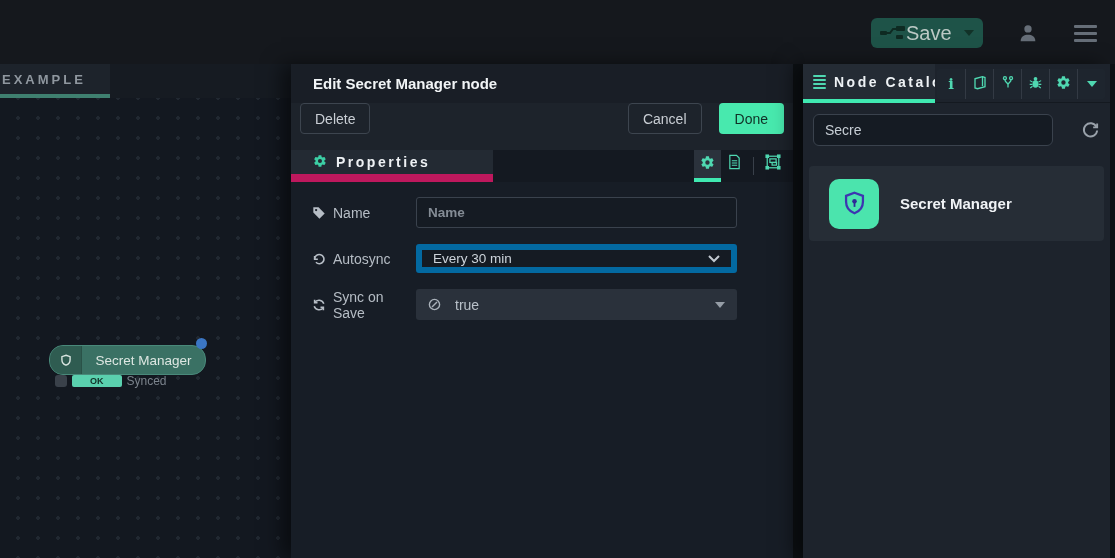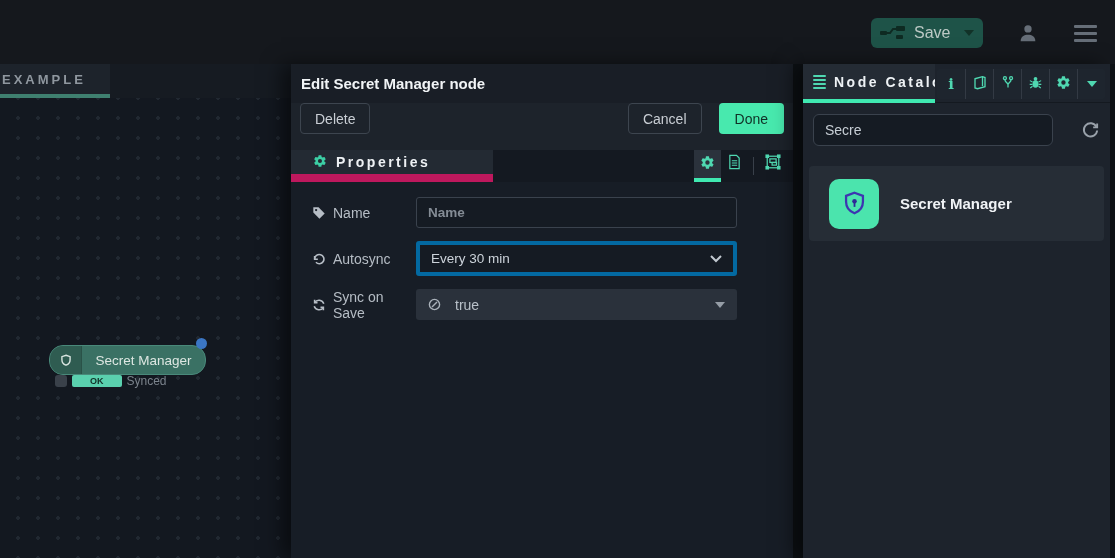--- a/index.html
+++ b/index.html
@@ -6,21 +6,21 @@
   html,body { background:#0e1216; }
   .app { position:relative; width:1115px; height:558px; overflow:hidden;
          background:#0e1216; font-family:"Liberation Sans",sans-serif; }
 
   
   .topbar { position:absolute; left:0; top:0; width:1115px; height:64px; background:#15181d; }
   .save-group { position:absolute; left:871px; top:18px; width:112px; height:30px;
                 background:#1e5348; border-radius:6px; display:flex; align-items:center;
                 padding:0 9px; cursor:pointer; }
   .save-glyph { color:#0e2a22; display:flex; }
-  .save-label { color:#bcc9c5; font-size:16px; margin-left:8px; }
+  .save-label { color:#bcc9c5; font-size:20px; }
   .save-caret { margin-left:auto; width:0; height:0; border-left:5px solid transparent;
                 border-right:5px solid transparent; border-top:6px solid #123228; }
   .avatar { position:absolute; left:1017px; top:22px; width:22px; height:22px; color:#666e78; }
   .hamburger { position:absolute; left:1074px; top:25px; width:23px; cursor:pointer; }
   .hamburger i { display:block; height:3px; background:#666e78; margin-bottom:4px; border-radius:1px; }
 
   
   .tabbar { position:absolute; left:0; top:64px; width:291px; height:34px; background:#161b22; }
   .tab-example { position:absolute; left:-20px; top:0; width:130px; height:34px;
                  background:#1d232b; border-bottom:4px solid #3f8070;
@@ -41,21 +41,21 @@
   .node-status { position:absolute; left:55px; top:276px; display:flex; align-items:center; gap:5px; }
   .status-square { width:12px; height:12px; background:#3a414a; border-radius:3px; }
   .status-ok { background:#5ad0ae; color:#123129; font-size:9px; font-weight:bold;
                padding:1px 18px; border-radius:2px; }
   .status-text { color:#7b838c; font-size:12px; }
 
   
   .edit-panel { position:absolute; left:291px; top:64px; width:502px; height:494px;
                 background:#1d232b; box-shadow:-10px 0 18px rgba(0,0,0,.5); }
   .ep-title { height:39px; background:#191e26; display:flex; align-items:center;
-              padding:0 10px; color:#f1f4f6; font-weight:bold; font-size:15px; }
+              padding:0 22px; color:#f1f4f6; font-weight:bold; font-size:15px; }
   .ep-actions { height:47px; display:flex; align-items:flex-start; padding:0 9px; background:#1d232b; }
   .btn { height:31px; border:1px solid #3d454f; border-radius:4px; background:transparent;
          color:#c9ced4; font-size:14px; font-family:inherit; cursor:pointer; padding:0 14px; }
   .btn-done { background:#48e9ae; border:none; color:#103026; font-weight:500; padding:0 16px; }
   .btn-cancel { margin-right:17px; }
   .spacer { flex:1; }
   .ep-tabs { height:32px; background:#141921; display:flex; align-items:stretch; }
   .ep-tab-active { width:202px; background:#232a33; border-bottom:8px solid #be185d;
                    display:flex; align-items:center; gap:9px; padding-left:22px;
                    color:#eef1f4; font-weight:bold; font-size:14px; letter-spacing:2.5px; cursor:pointer; }
@@ -67,21 +67,21 @@
   .v-div { width:1px; background:#39404a; margin:7px 5px; }
   .ep-form { background:#171d26; height:376px; padding-top:15px; }
   .form-row { display:flex; align-items:center; margin:0 16px 15px 21px; height:31px; }
   .row-label { display:flex; align-items:center; gap:7px; width:104px;
                color:#b6bdc5; font-size:14px; }
   .row-label svg { flex:none; }
   .text-input { width:321px; height:31px; background:#151b23; border:1px solid #3a424d;
                 border-radius:3px; color:#ccd3da; padding:0 11px; font-size:13.5px;
                 font-weight:bold; font-family:inherit; outline:none; }
   .text-input::placeholder { color:#848c95; }
-  .select-box { width:321px; height:35px; background:#151b23; border:4px solid #0369a1;
+  .select-box { width:321px; height:29px; background:#151b23; border:6px solid #0369a1;
                 border-radius:3px; display:flex; align-items:center; padding:0 11px;
                 color:#ccd3da; font-size:13.5px; cursor:pointer;gap:26px; }
   .select-box .chev { margin-left:auto; color:#c2c9d0; display:flex; }
   .typed-box { width:321px; height:31px; background:#2a313b; border-radius:3px;
                display:flex; align-items:center; padding:0 12px; gap:14px;
                color:#b9c1c9; font-size:14px; cursor:pointer; }
   .typed-box .bool-ic { color:#aab2ba; display:flex; }
   .typed-caret { margin-left:auto; width:0; height:0; border-left:5px solid transparent;
                  border-right:5px solid transparent; border-top:6px solid #959da6; }
 

